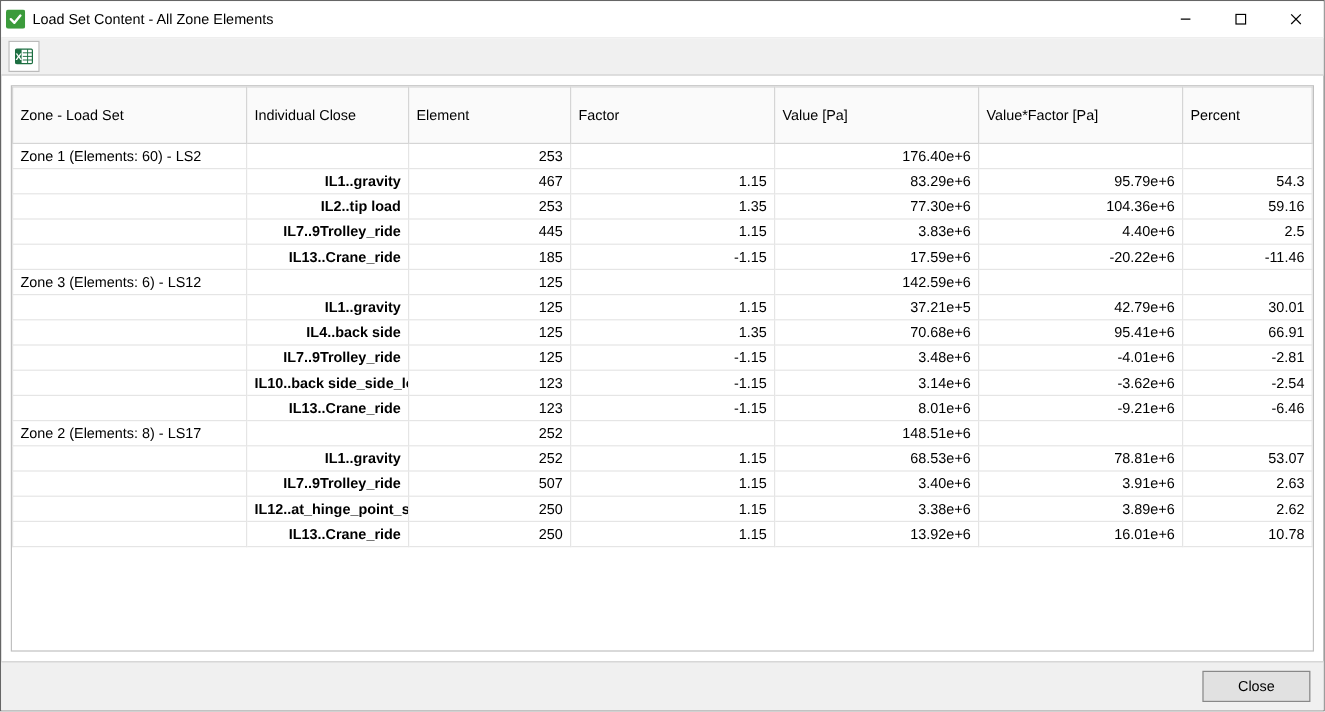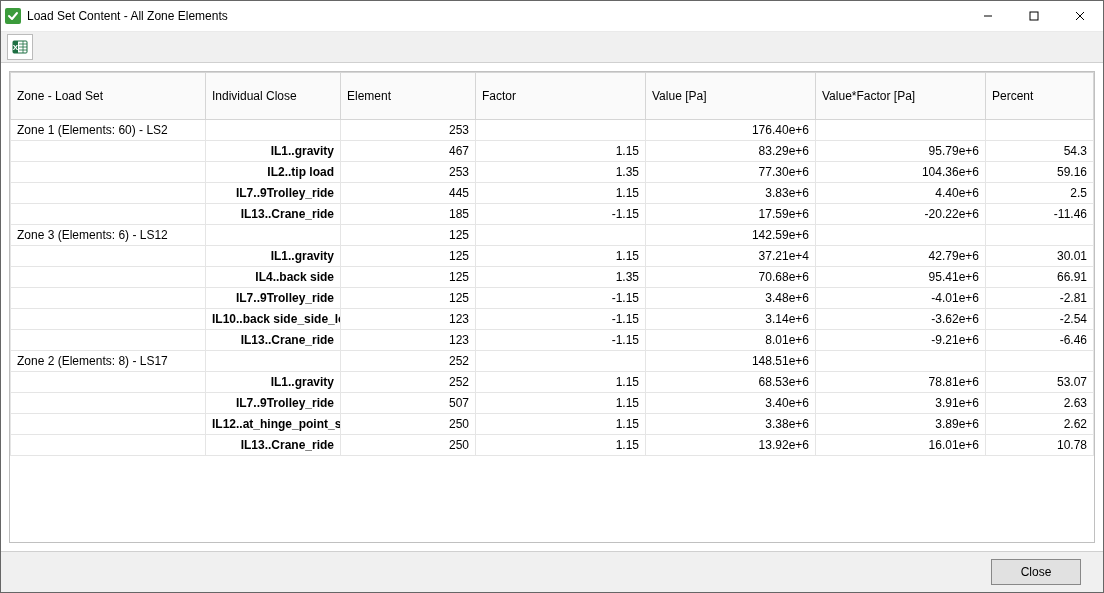--- a/index.html
+++ b/index.html
@@ -133,21 +133,21 @@
 
   td.num { text-align: right; }
   td.txt-r { text-align: right; font-weight: bold; }
 
   
   .bottom-bar {
     height: 40px;
     display: flex;
     justify-content: flex-end;
     align-items: center;
-    padding-right: 22px;
+    padding-right: 11px;
     background:#f0f0f0;
     border-top:1px solid #d0d0d0;
   }
   .close-btn {
     height: 24px;
     width: 88px;
     border: 1px solid #888;
     background: #e1e1e1;
     font-size: 12px;
     display:flex;
@@ -281,21 +281,21 @@
               <td class="num"></td>
               <td class="num">142.59e+6</td>
               <td class="num"></td>
               <td class="num"></td>
             </tr>
             <tr>
               <td></td>
               <td class="txt-r">IL1..gravity</td>
               <td class="num">125</td>
               <td class="num">1.15</td>
-              <td class="num">37.21e+4</td>
+              <td class="num">37.21e+5</td>
               <td class="num">42.79e+6</td>
               <td class="num">30.01</td>
             </tr>
             <tr>
               <td></td>
               <td class="txt-r">IL4..back side</td>
               <td class="num">125</td>
               <td class="num">1.35</td>
               <td class="num">70.68e+6</td>
               <td class="num">95.41e+6</td>

